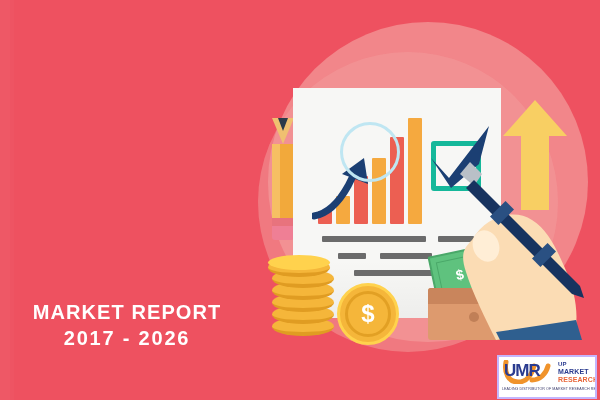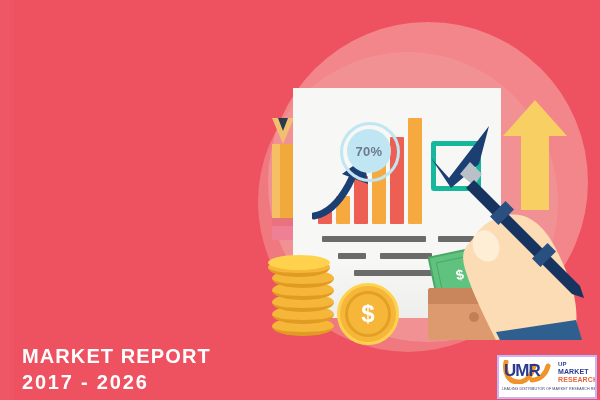--- a/index.html
+++ b/index.html
@@ -131,23 +131,22 @@
   
   .uparrow{position:absolute;left:503px;top:100px;width:64px;height:110px;}
 
   
   .hand{position:absolute;left:452px;top:150px;width:148px;height:190px;}
   .pen{position:absolute;left:452px;top:150px;width:140px;height:150px;}
 
   
   .title-block{
     position:absolute;left:22px;top:300px;width:210px;
-    text-align:left;color:#ffffff;
-    font-family:"Liberation Sans", sans-serif;
-    margin-top:44px;
+    text-align:center;color:#ffffff;
+    font-family:"Liberation Sans", sans-serif;
   }
   .title-line1{
     font-size:20px;font-weight:bold;letter-spacing:1.1px;line-height:1.25;
     white-space:nowrap;
   }
   .title-line2{
     font-size:20px;font-weight:bold;letter-spacing:1.8px;line-height:1.3;
     white-space:nowrap;
   }
 
@@ -207,23 +206,20 @@
     <div class="bar" id="bar4" style="height: 87px; left: 72px; background: rgb(236, 95, 82);"></div>
     <div class="bar" id="bar5" style="height: 106px; left: 90px; background: rgb(245, 169, 63);"></div>
   </div>
 
   <svg class="growth-arrow" viewBox="0 0 78 72">
     <path d="M2 66 C14 64 26 54 36 36 L42 24" stroke="#1b3f73" stroke-width="7" fill="none" stroke-linecap="round"></path>
     <path d="M52 8 L56 34 L30 24 Z" fill="#1b3f73"></path>
   </svg>
 
   <div class="pct-ring"></div>
-  <div class="pct-fill">
-    <span class="pct-text">70%</span>
-  </div>
 
   <div class="checkbox"></div>
   <svg class="check-mark" viewBox="0 0 72 68">
     <path d="M6 34 L24 54 L64 2 L54 40 L26 64 Z" fill="#1b3f73"></path>
   </svg>
 
   <div class="doc-lines">
     <div class="ln" style="left:0;top:0;width:104px;"></div>
     <div class="ln" style="left:116px;top:0;width:36px;"></div>
     <div class="ln" style="left:16px;top:17px;width:28px;"></div>

